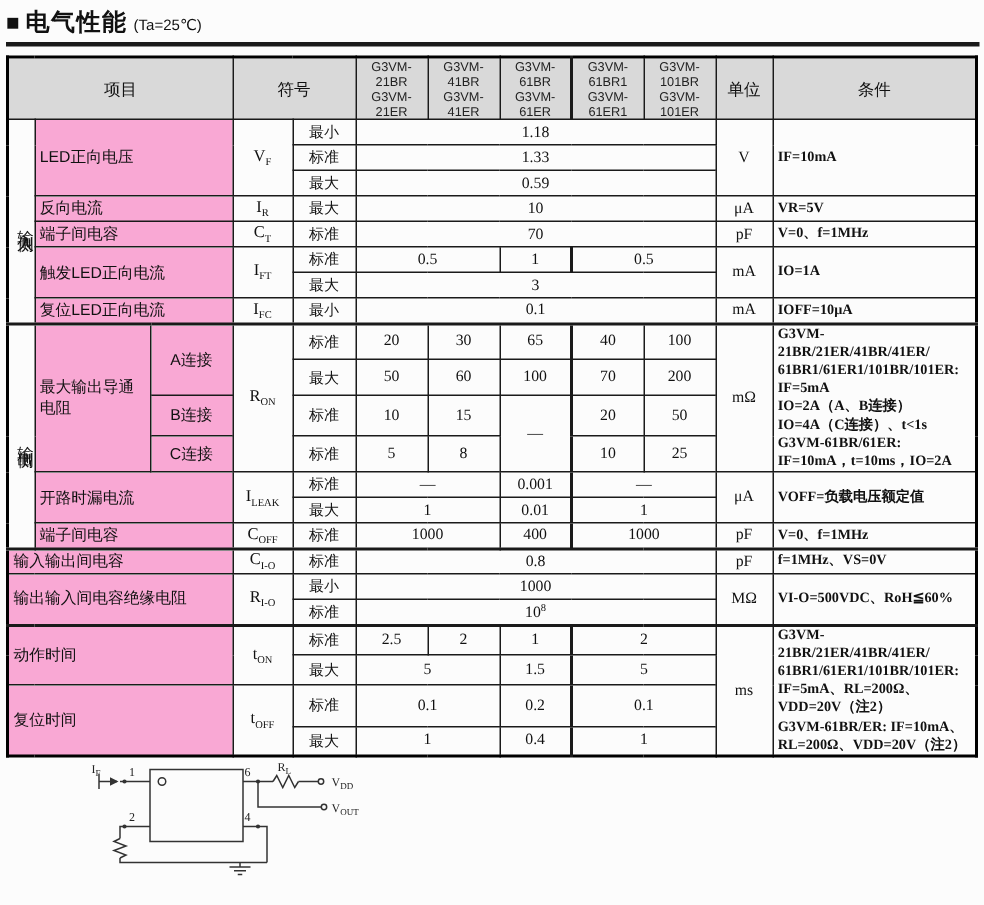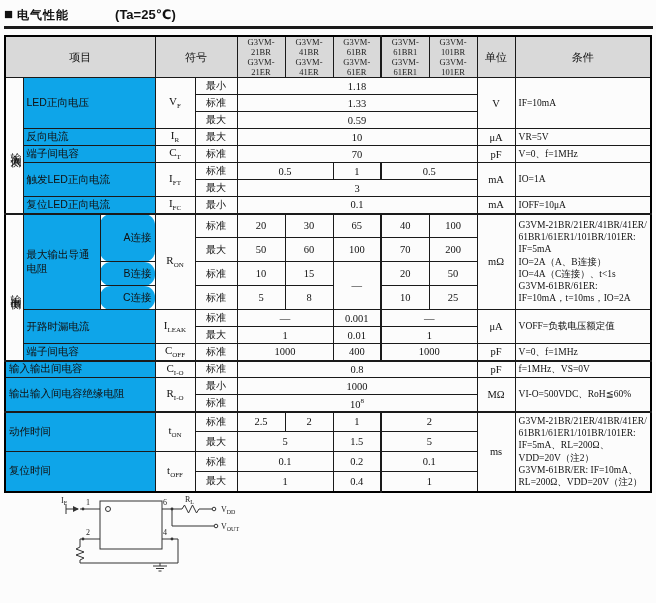--- a/index.html
+++ b/index.html
@@ -1,36 +1,36 @@
 <!DOCTYPE html>
 <html><head>
 <meta charset="utf-8">
 <style>
   html,body{margin:0;padding:0;background:#fcfcfc;}
   body{width:656px;height:603px;font-family:"Liberation Sans","DejaVu Sans",sans-serif;color:#111;}
   .page{padding:4px 3px 0 4px;}
   .title-row{display:flex;align-items:baseline;gap:4px;margin:1px 0 2px 0;}
   .title-bullet{font-size:15px;font-weight:bold;}
-  .title-text{font-size:12px;font-weight:bold;letter-spacing:1px;}
-  .title-note{font-size:13px;font-weight:bold;margin-left:42px;}
+  .title-text{font-size:16px;font-weight:bold;letter-spacing:1px;}
+  .title-note{font-size:10px;font-weight:normal;}
   .title-rule{height:3px;background:#1a1a1a;margin:1px 0 6px 0;}
 
   table.spec{border-collapse:collapse;table-layout:fixed;width:648px;border:2px solid #000;}
   .spec th,.spec td{border:1px solid #1a1a1a;padding:0 3px;overflow:hidden;vertical-align:middle;}
   .spec th{background:#d9d9d9;font-weight:normal;font-size:11px;height:30px;}
-  th.model{font-size:8.5px;line-height:10px;padding:0 1px;text-align:center;font-family:Liberation Serif, serif;color:#222;}
+  th.model{font-size:8.5px;line-height:10px;padding:0 1px;text-align:center;font-family:Liberation Sans, sans-serif;color:#222;}
   thead th{border-bottom-width:2px;}
-  .gray{background:#0ea5e9;}
+  .gray{background:#f9a8d4;}
   .item{font-size:10.5px;text-align:left;padding-left:5px;}
-  .sub-conn{font-size:10.5px;text-align:right;border-radius:11px;}
+  .sub-conn{font-size:10.5px;text-align:center;}
   .sym{text-align:center;font-family:"Liberation Serif","DejaVu Serif",serif;font-size:11px;margin-left:31px;}
   .mm{font-size:10px;text-align:center;padding-left:6px;}
   .val{text-align:center;font-family:"Liberation Serif","DejaVu Serif",serif;font-size:10.5px;}
   .unit{text-align:center;font-family:"Liberation Serif","DejaVu Serif",serif;font-size:10.5px;}
-  .cond{font-family:"Liberation Serif","DejaVu Serif",serif;font-size:9.5px;line-height:12.2px;white-space:pre-line;text-align:left;padding:1px 4px;}
+  .cond{font-family:"Liberation Serif","DejaVu Serif",serif;font-size:9.5px;line-height:12.2px;white-space:pre-line;text-align:left;padding:1px 4px;font-weight:bold;}
   sub{font-size:7px;}
   sup{font-size:7px;}
   tr{height:17px;}
   tr.ron-r{height:24px;}
   tr.t-r{height:20px;}
   .bt2 td{border-top-width:2px;}
   td.bl2,th.bl2{border-left-width:2px;}
   .vcell{text-align:center;padding:0;}
   .vtext{writing-mode:vertical-lr;text-orientation:upright;display:inline-block;font-size:11px;letter-spacing:2px;line-height:14px;}
 

